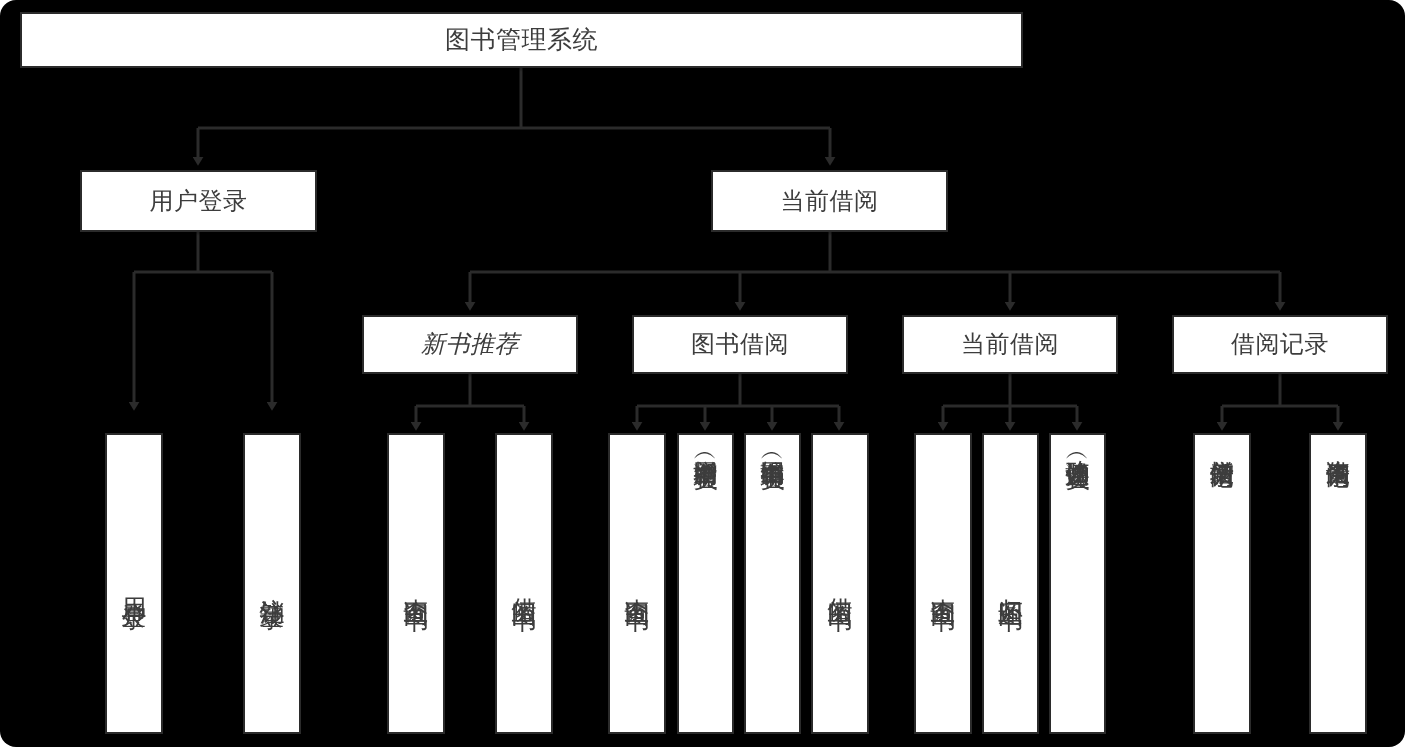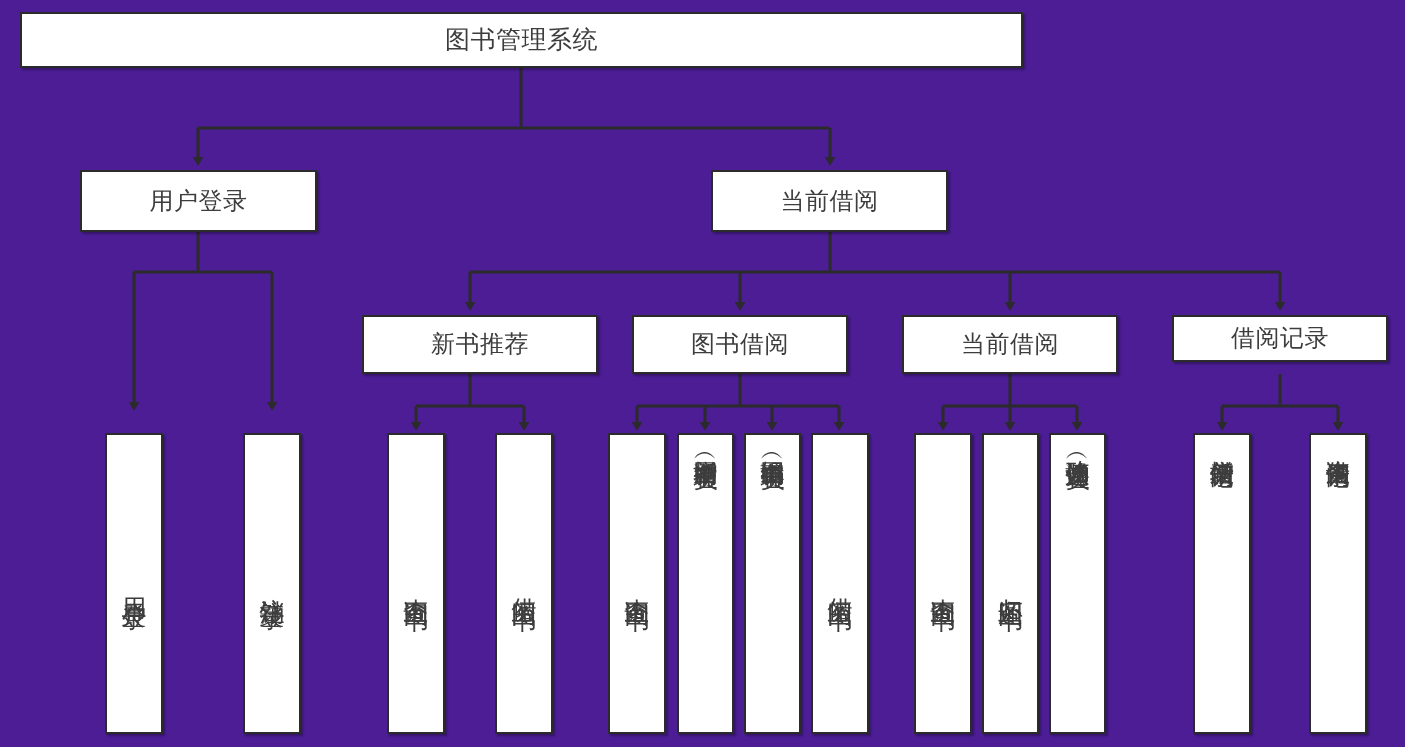--- a/index.html
+++ b/index.html
@@ -7,22 +7,23 @@
     padding: 0;
     background: #ffffff;
   }
   body {
     font-family: "Liberation Sans", "DejaVu Sans", sans-serif;
   }
   #canvas {
     position: relative;
     width: 1405px;
     height: 747px;
-    background: #4c1d95;
+    background: #000000;
     overflow: hidden;
+    border-radius: 16px;
   }
   #edges {
     position: absolute;
     left: 0;
     top: 0;
     width: 1405px;
     height: 747px;
     pointer-events: none;
   }
   .node {
@@ -148,30 +149,30 @@
     <span class="node-label">图书管理系统</span>
   </div>
 
   <div class="node horiz" style="left:80px; top:170px; width:237px; height:62px;">
     <span class="node-label">用户登录</span>
   </div>
   <div class="node horiz" style="left:711px; top:170px; width:237px; height:62px;">
     <span class="node-label">当前借阅</span>
   </div>
 
-  <div class="node horiz" style="left:362px; top:315px; width:236px; height:59px;">
+  <div class="node horiz" style="left:362px; top:315px; width:216px; height:59px;font-style:italic;">
     <span class="node-label">新书推荐</span>
   </div>
   <div class="node horiz" style="left:902px; top:315px; width:216px; height:59px;">
     <span class="node-label">当前借阅</span>
   </div>
   <div class="node horiz" style="left:632px; top:315px; width:216px; height:59px;">
     <span class="node-label">图书借阅</span>
   </div>
-  <div class="node horiz" style="left:1172px; top:315px; width:216px; height:47px;">
+  <div class="node horiz" style="left:1172px; top:315px; width:216px; height:59px;">
     <span class="node-label">借阅记录</span>
   </div>
 
   <div class="node vert mid-text" style="left:105px; top:433px; width:58px; height:301px;">
     <span class="node-label">用户登录</span>
   </div>
   <div class="node vert mid-text" style="left:243px; top:433px; width:58px; height:301px;">
     <span class="node-label">注销登录</span>
   </div>
 

